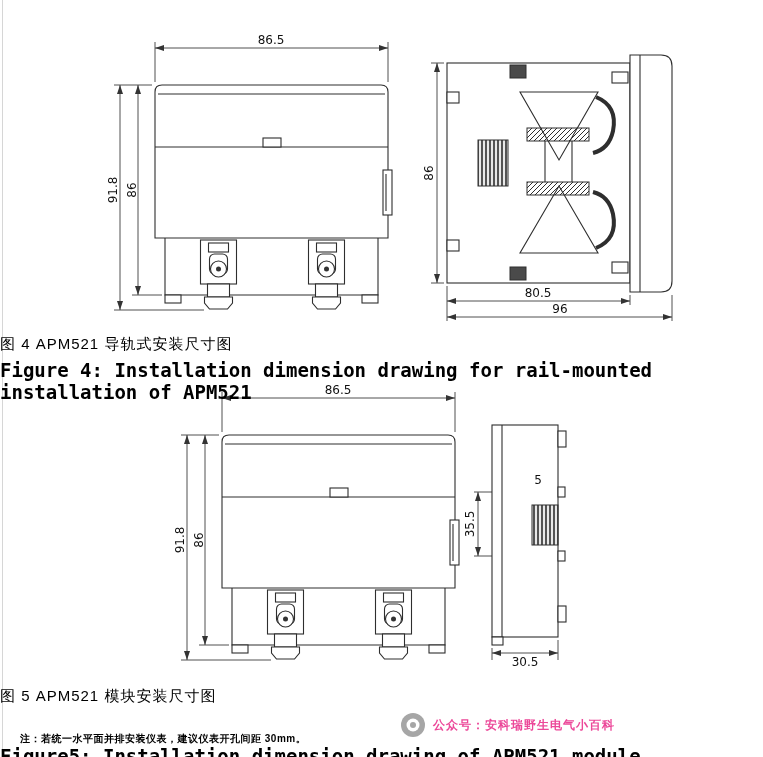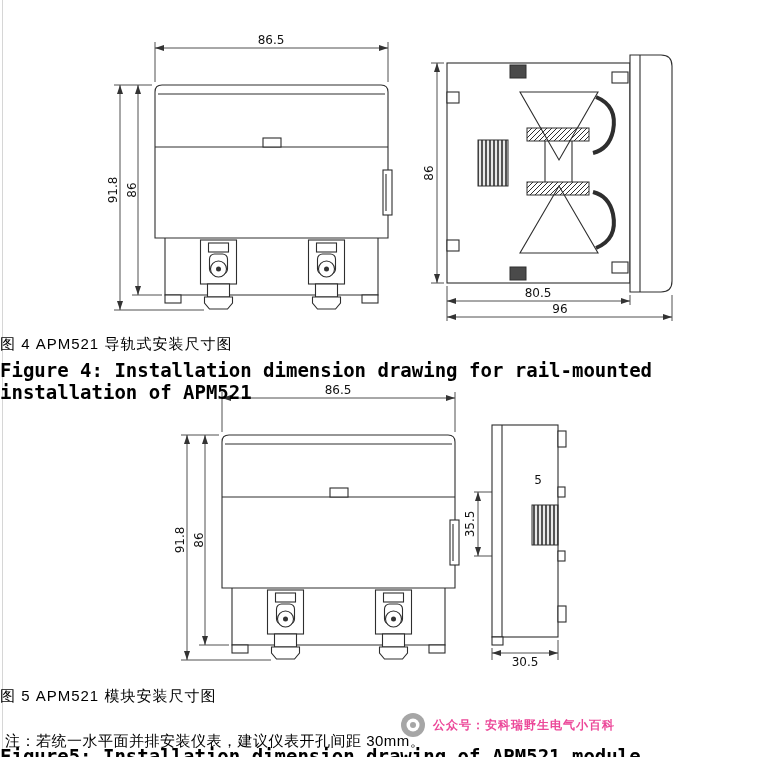--- a/index.html
+++ b/index.html
@@ -29,22 +29,22 @@
     text-anchor: middle;
   }
 
   .caption {
     position: absolute; left: 0; width: 714px;
   }
   .caption.cn { font-size: 15px; letter-spacing: 1px; }
   .caption.en { font-family: "DejaVu Sans Mono", monospace; font-size: 19px; font-weight: bold; }
 
   .note {
-    position: absolute; left: 5px; top: 732px;
-    font-size: 15px; font-weight: normal; letter-spacing: 0.5px;
+    position: absolute; left: 20px; top: 732px;
+    font-size: 10px; font-weight: bold; letter-spacing: 0.5px;
   }
   .watermark {
     position: absolute; left: 400px; top: 712px;
     display: flex; align-items: center; gap: 7px;
     color: #ec4899; font-size: 12px; font-weight: bold;
     letter-spacing: 1px;
     text-align: center;
   }
 </style>
 </head>

